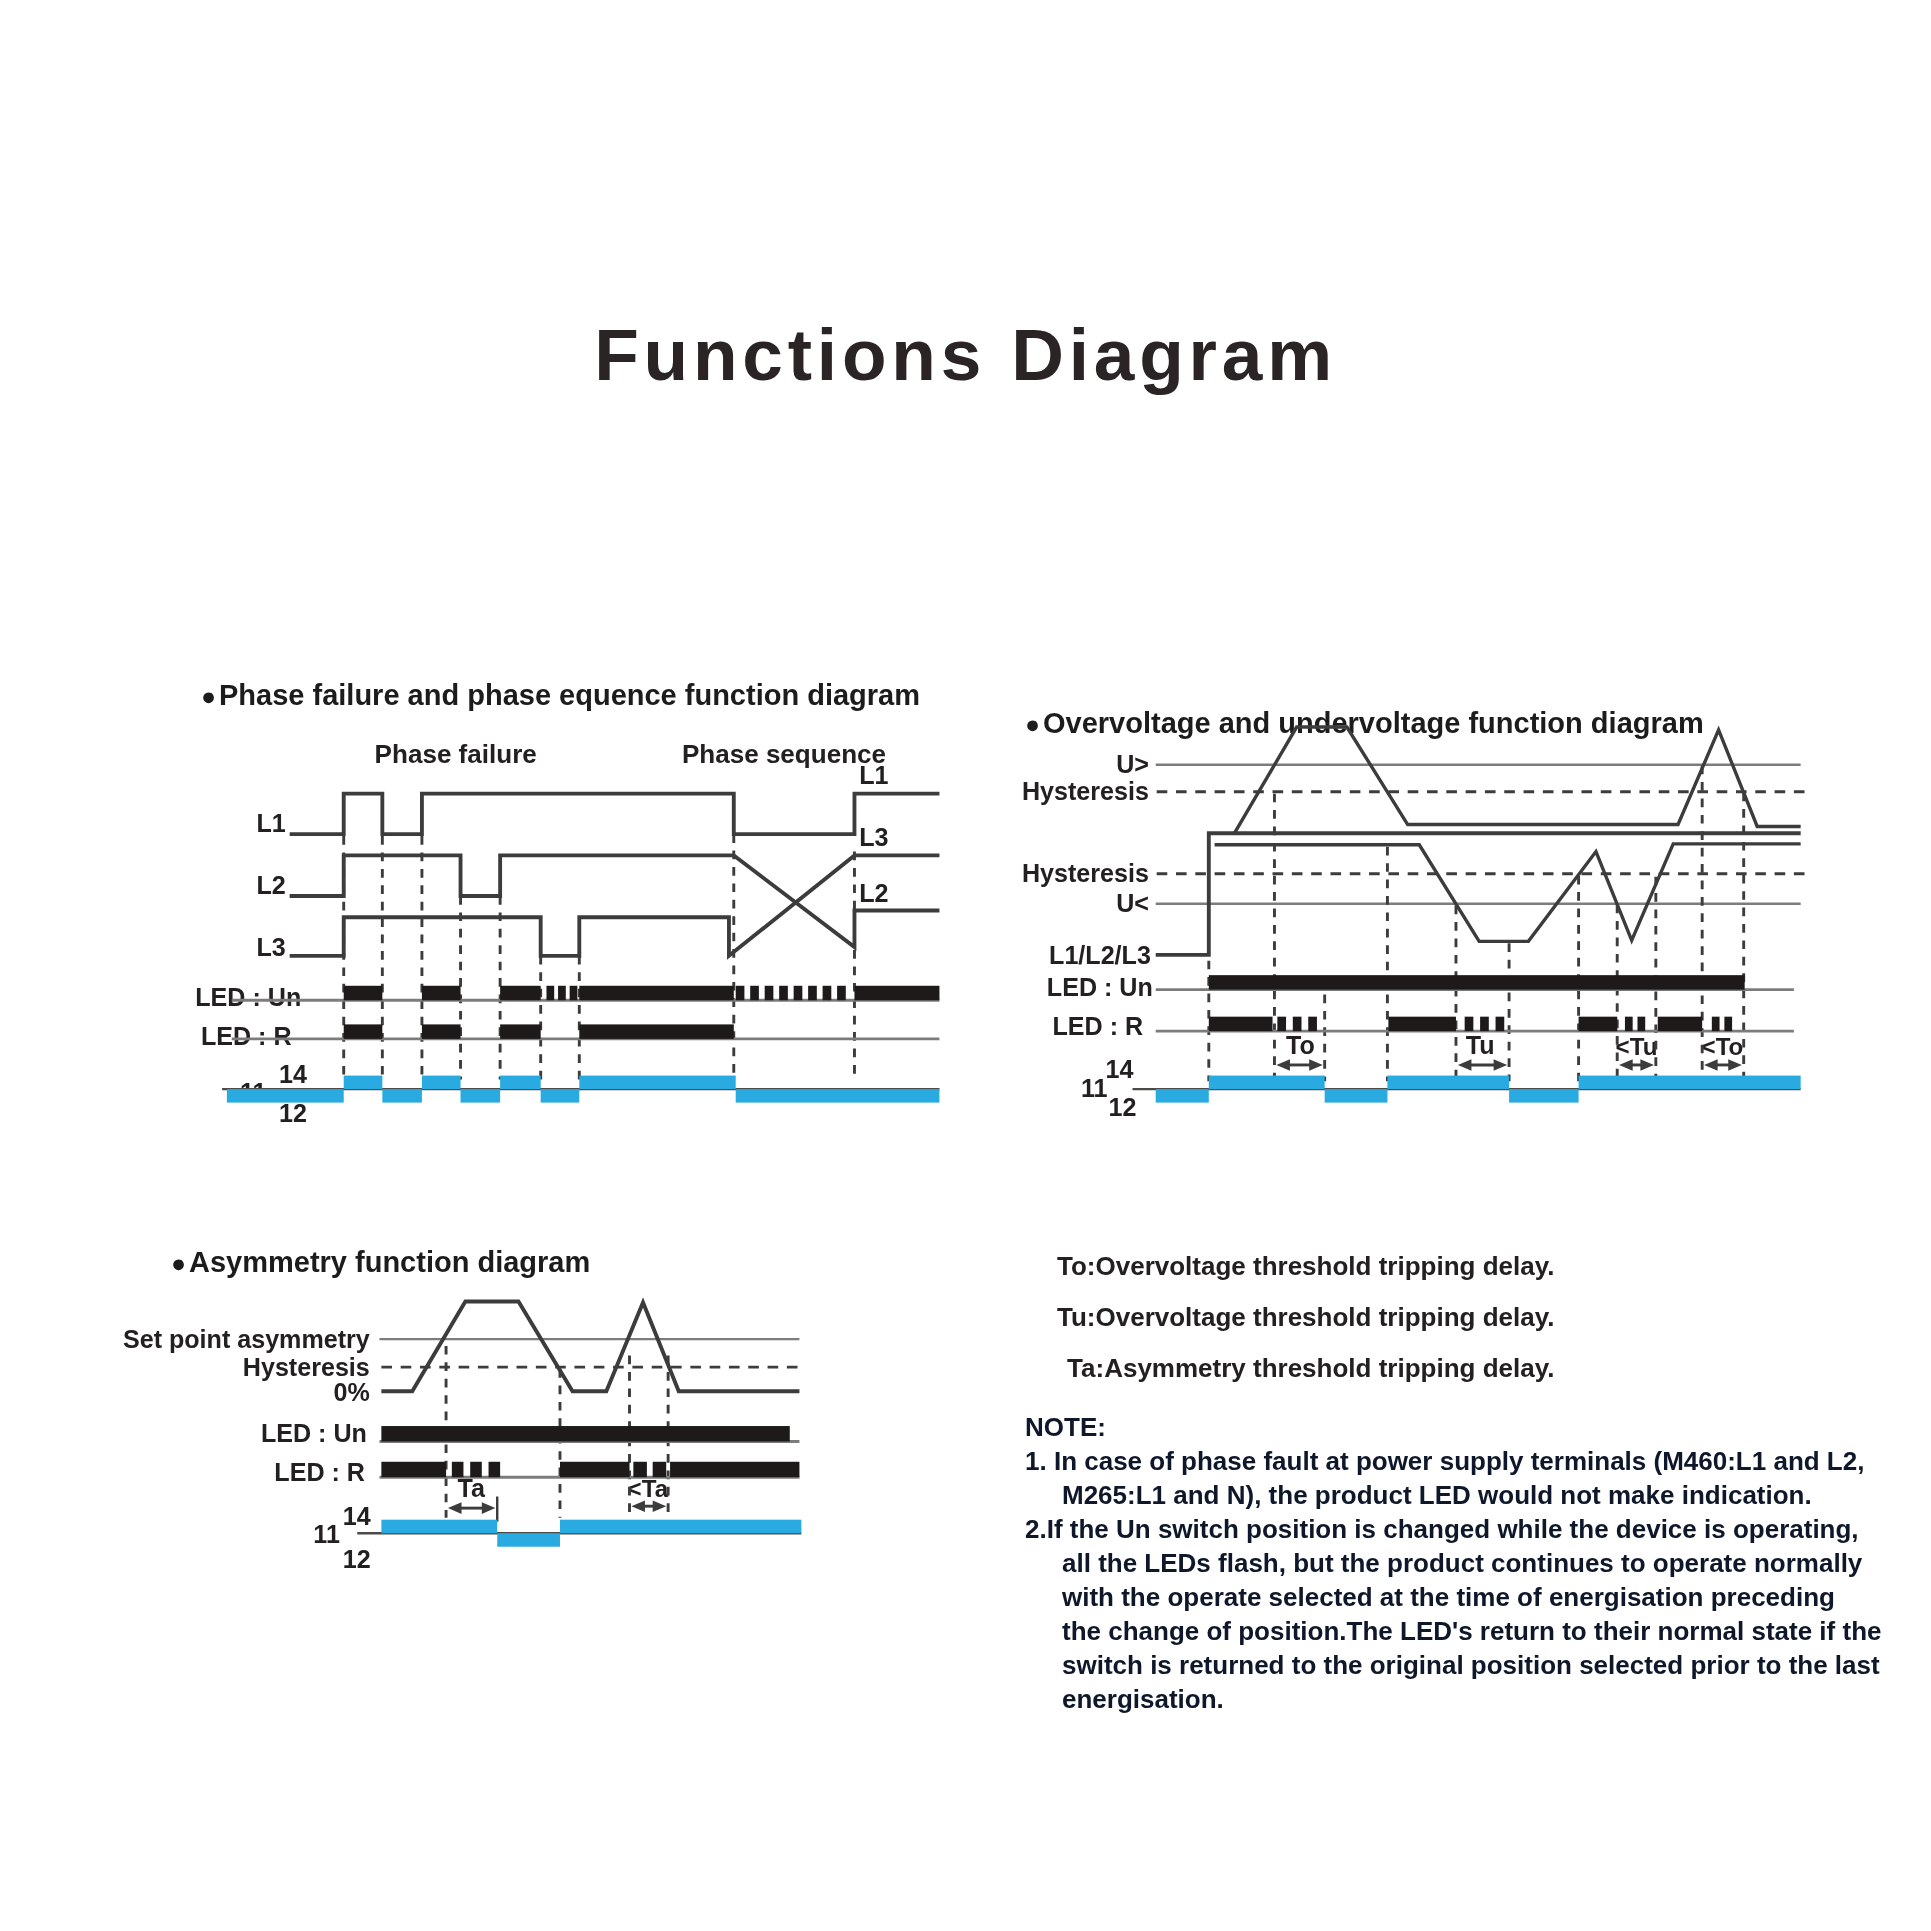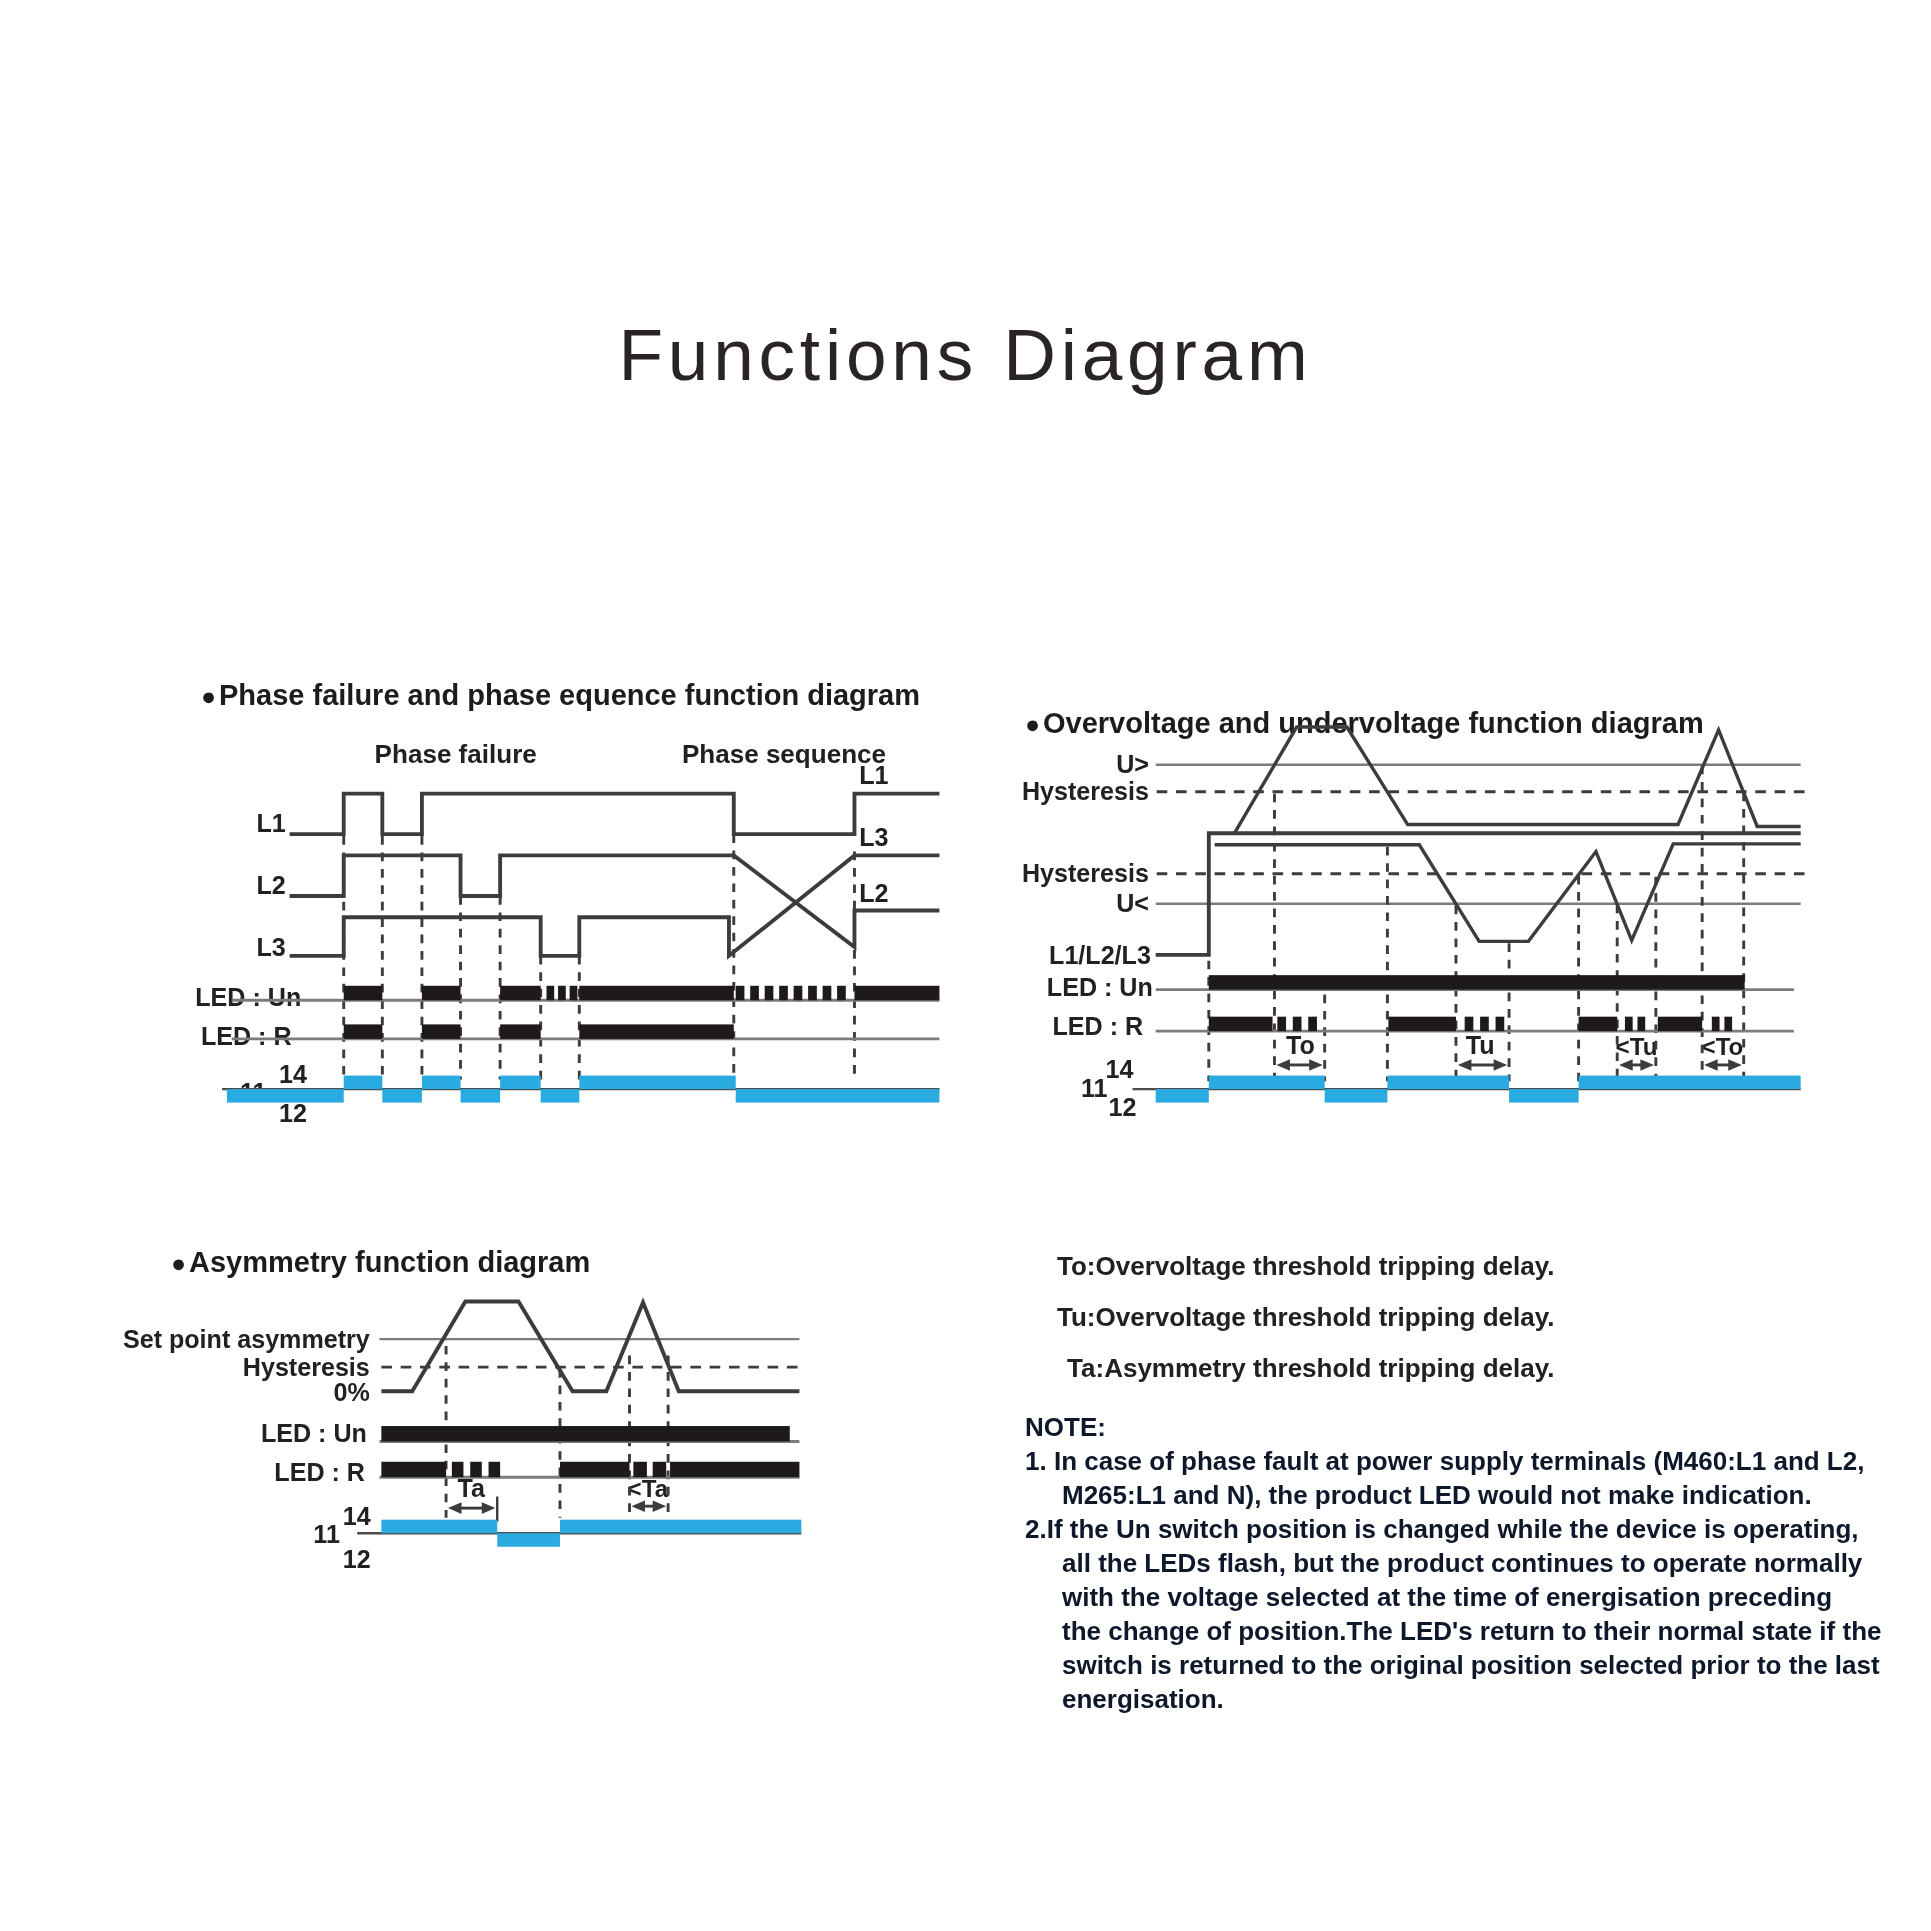--- a/index.html
+++ b/index.html
@@ -1,19 +1,19 @@
 <!DOCTYPE html>
 <html><head>
 <meta charset="utf-8">
 <style>
   html,body{margin:0;padding:0;background:#ffffff;}
   .page{position:relative;width:1931px;height:1931px;background:#ffffff;overflow:hidden;
         font-family:"Liberation Sans", sans-serif;}
   .title{position:absolute;top:313px;left:0;width:1931px;text-align:center;
-         font-size:73px;font-weight:400;letter-spacing:4.8px;color:#2a2424;}
+         font-size:73px;font-weight:700;letter-spacing:4.8px;color:#2a2424;}
   .sec-head{position:absolute;font-size:29px;font-weight:600;color:#1c1c1c;white-space:nowrap;}
   .sec-head .bullet{font-size:25px;margin-right:2.9px;}
   #head-phase{left:157px;top:679px;margin-left:44px;}
   #head-voltage{left:1025px;top:679px;margin-top:28px;}
   #head-asym{left:171px;top:1246px;}
   .legend{position:absolute;left:1057px;top:1241px;font-size:26px;font-weight:600;
           color:#242021;line-height:51px;white-space:nowrap;text-align:right;}
   .notes{position:absolute;left:1025px;top:1410px;font-size:26px;font-weight:600;
          color:#0f172a;line-height:34px;white-space:nowrap;}
   .notes .i1{padding-left:37px;}
@@ -205,20 +205,20 @@
     <div>Tu:Overvoltage threshold tripping delay.</div>
     <div>Ta:Asymmetry threshold tripping delay.</div>
   </div>
 
   <div class="notes">
     <div>NOTE:</div>
     <div class="i0">1. In case of phase fault at power supply terminals (M460:L1 and L2,</div>
     <div class="i1">M265:L1 and N), the product LED would not make indication.</div>
     <div class="i0">2.If the Un switch position is changed while the device is  operating,</div>
     <div class="i1">all the LEDs flash, but the product continues to operate normally</div>
-    <div class="i1">with the voltage selected at the time of energisation preceding</div>
+    <div class="i1">with the operate selected at the time of energisation preceding</div>
     <div class="i1">the change of position.The LED's return to their normal state if the</div>
     <div class="i1">switch is returned to the original position selected prior to the last</div>
     <div class="i1">energisation.</div>
   </div>
 
 </div>
 
 
 </body></html>

